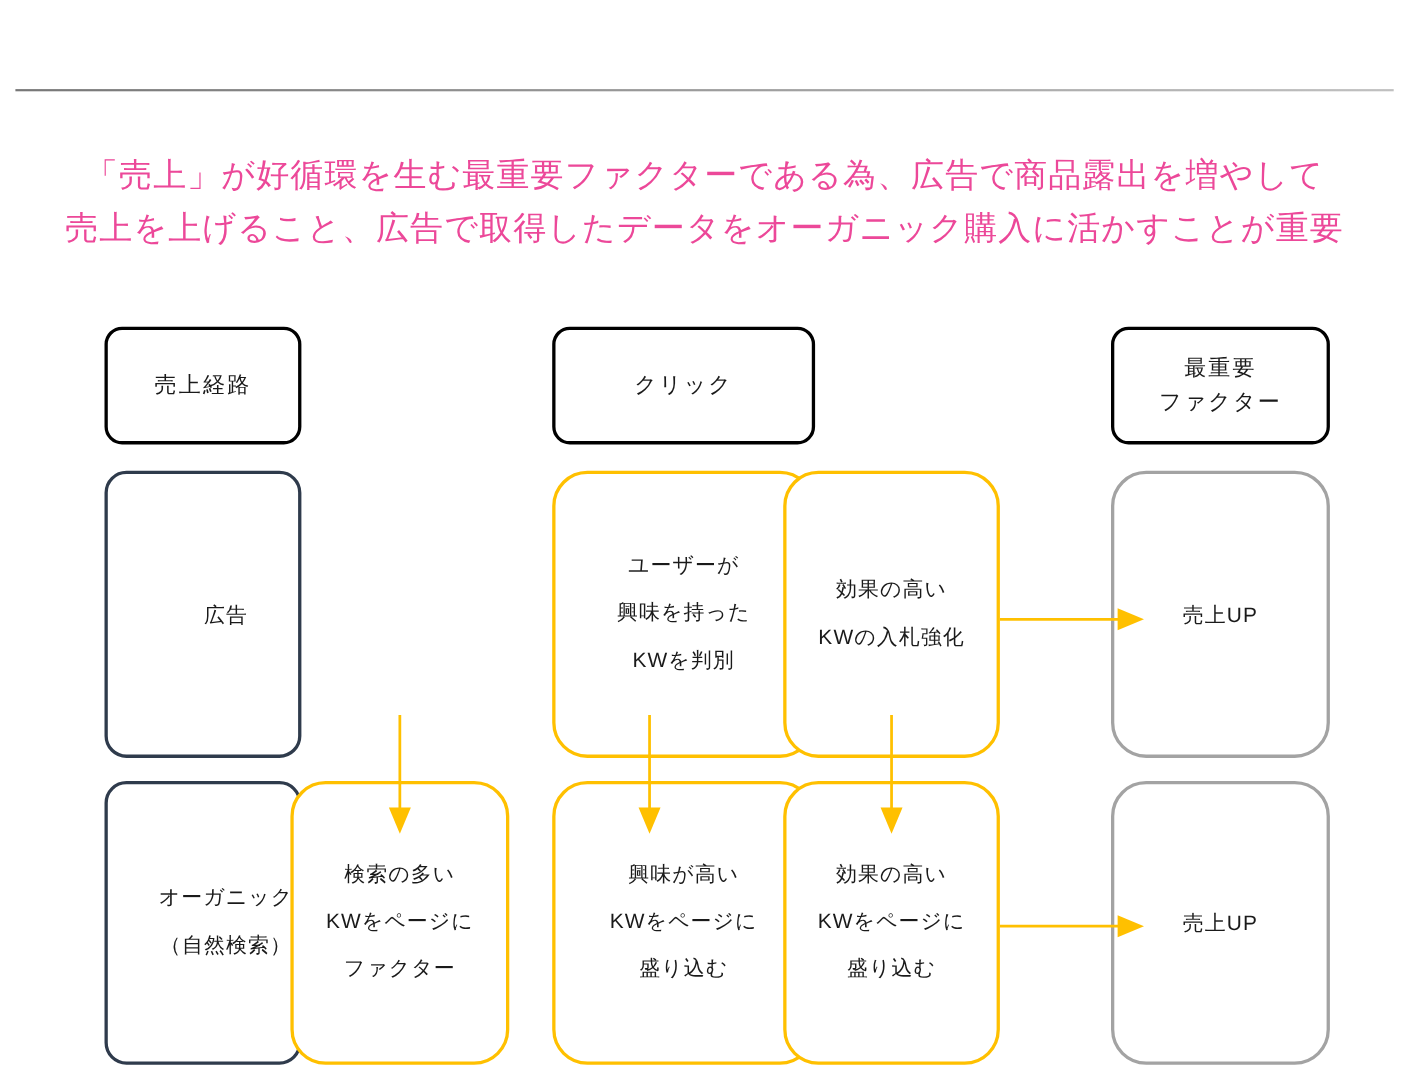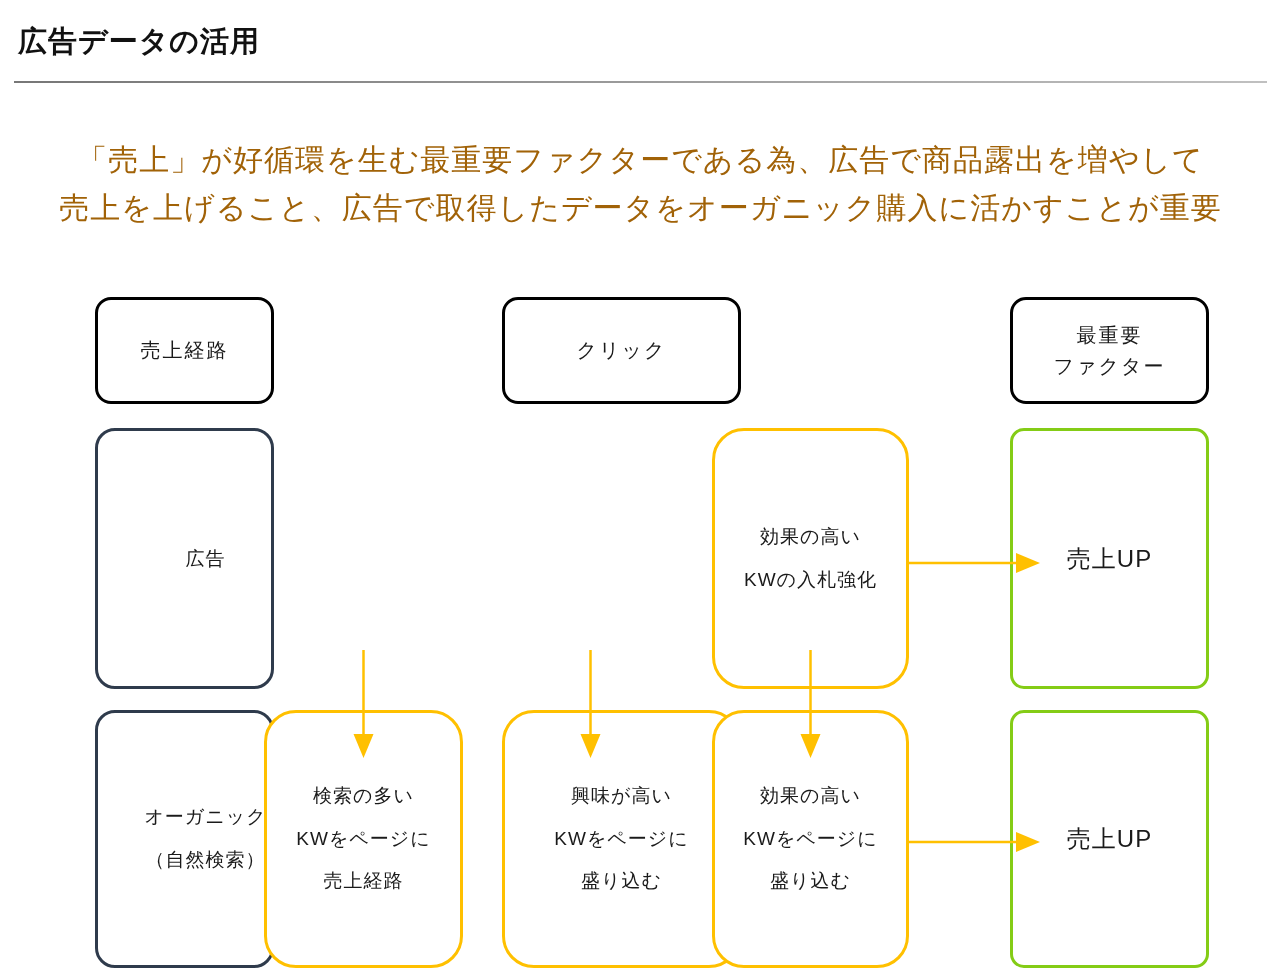--- a/index.html
+++ b/index.html
@@ -10,21 +10,21 @@
     position:absolute;top:22px;left:18px;
     font-size:29px;font-weight:bold;color:#111111;
     letter-spacing:1px;white-space:nowrap;
   }
   .divider{
     position:absolute;top:81px;left:14px;width:1253px;height:2px;
     background:linear-gradient(to right,#777777,#c0c0c0);
   }
   .intro{
     position:absolute;top:136px;left:30px;right:30px;
-    text-align:center;color:#a16207;
+    text-align:center;color:#ec4899;
     font-size:30px;line-height:1.6;letter-spacing:1px;
     white-space:pre-line;
   }
 
   .box{
     position:absolute;background:#ffffff;box-sizing:border-box;
     display:flex;align-items:center;justify-content:center;
     text-align:center;color:#1a1a1a;
   }
   
@@ -33,69 +33,73 @@
   .c3{left:502px;width:239px;}
   .c4{left:712px;width:197px;}
   .c5{left:1010px;width:199px;}
   
   .head{top:297px;height:107px;border:3px solid #000000;border-radius:16px;font-size:20px;letter-spacing:2px;}
   .r1{top:428px;height:261px;}
   .r2{top:710px;height:258px;}
   
   .navy{border:3px solid #2F3B4C;border-radius:20px;font-size:19px;padding-left:42px;}
   .yellow{border:3px solid #FFC000;border-radius:32px;font-size:19px;}
-  .red{border:3px solid #84cc16;border-radius:14px;font-size:24px;}
+  .red{border:3px solid #a3a3a3;border-radius:32px;font-size:19px;}
 
   .ml{white-space:pre-line;line-height:2.25;letter-spacing:1px;}
   .head .ml{line-height:1.55;letter-spacing:2px;}
   .lh-wide{line-height:2.9;}
   .single{letter-spacing:1px;}
 
   .overlay{position:absolute;top:0;left:0;pointer-events:none;}
 </style>
 </head>
 <body>
 
 <div class="slide">
 
-  <div class="title">広告データの活用</div>
   <div class="divider"></div>
   <div class="intro">「売上」が好循環を生む最重要ファクターである為、広告で商品露出を増やして
 売上を上げること、広告で取得したデータをオーガニック購入に活かすことが重要</div>
 
   <div class="box head c1">
     <span class="ml">売上経路</span>
   </div>
   <div class="box head c3">
     <span class="ml">クリック</span>
   </div>
   <div class="box head c5">
     <span class="ml">最重要
 ファクター</span>
   </div>
 
   <div class="box navy r1 c1">
     <span class="single">広告</span>
   </div>
+  <div class="box yellow r1 c3">
+    <span class="ml">ユーザーが
+興味を持った
+KWを判別</span>
+  </div>
   <div class="box yellow r1 c4">
     <span class="ml">効果の高い
 KWの入札強化</span>
   </div>
   <div class="box red r1 c5">
     <span class="single">売上UP</span>
   </div>
 
   <div class="box navy r2 c1">
     <span class="ml">オーガニック
 （自然検索）</span>
   </div>
   <div class="box yellow r2 c2">
     <span class="ml">検索の多い
 KWをページに
-売上経路</span>
+ファクター</span>
   </div>
   <div class="box yellow r2 c3">
     <span class="ml">興味が高い
 KWをページに
 盛り込む</span>
   </div>
   <div class="box yellow r2 c4">
     <span class="ml">効果の高い
 KWをページに
 盛り込む</span>

